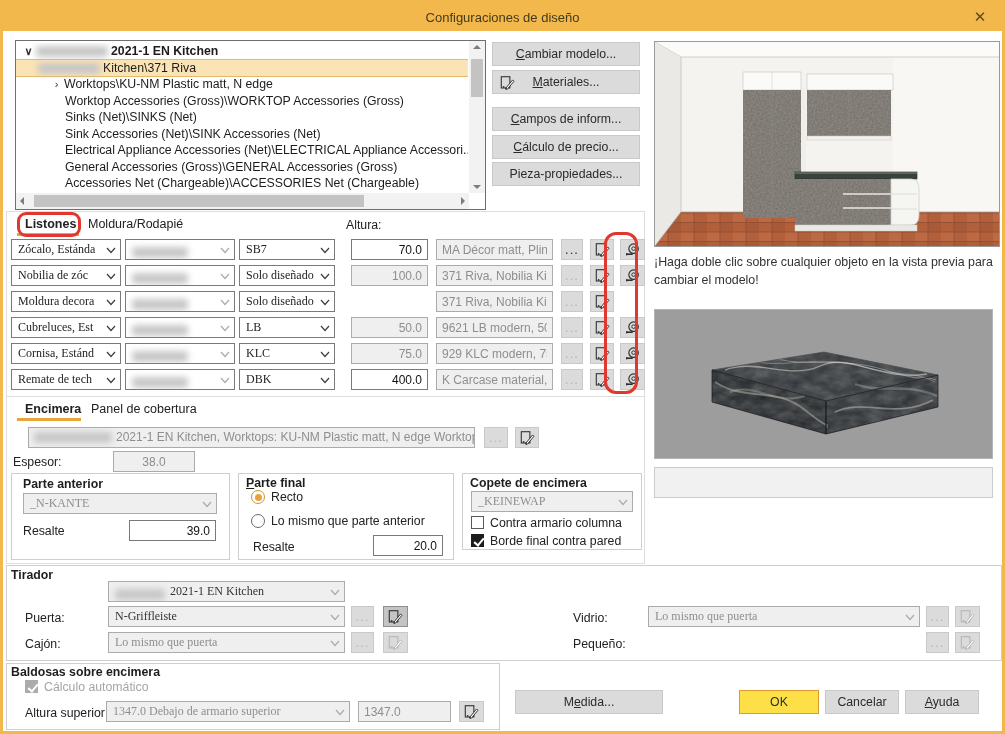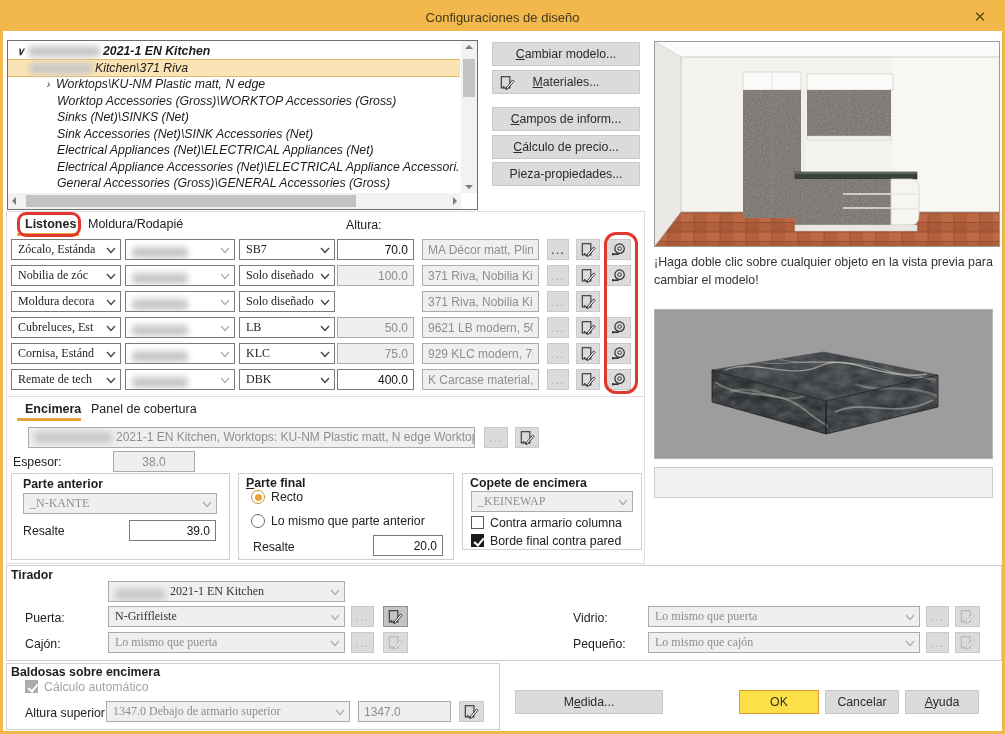--- a/index.html
+++ b/index.html
@@ -46,22 +46,22 @@
            border-radius:50%; background:#fff; vertical-align:-3px; margin-right:6px; cursor:pointer; }
   .radio.sel { border-color:#c9962e; }
   .radio.sel::after { content:""; position:absolute; left:2.5px; top:2.5px; width:7px; height:7px;
            border-radius:50%; background:#E8A33D; }
   .lbl { position:absolute; font-size:12.3px; color:#222; }
   .lbl.dim { color:#a5a5a5; }
   .groupbox { position:absolute; border:1px solid #cfcfcf; background:transparent; }
   .gtitle { position:absolute; font-weight:bold; font-size:12.3px; color:#1e1e1e; }
 
   
-  .treepanel { position:absolute; left:4px; top:37px; width:471px; height:170px;
-               border:1px solid #6e6e6e; background:#fff; overflow:hidden;font-style:italic; }
+  .treepanel { position:absolute; left:12px; top:37px; width:471px; height:170px;
+               border:1px solid #6e6e6e; background:#fff; overflow:hidden; }
   .treelist { position:absolute; left:0; top:2px; right:17px; bottom:16px; overflow:hidden; }
   .titem { position:relative; height:16.5px; line-height:16px; white-space:nowrap;
            font-size:12.3px; color:#1c1c1c; cursor:pointer; }
   .titem.bold { font-weight:bold; }
   .titem.selected { background:#FAE3B4; outline:1px solid #E3B96B; }
   .titem .texp { display:inline-block; width:15px; font-size:11px; color:#333; text-align:center; }
   .titem .texp:empty { display:none; }
   .titem .tblur { width:62px; margin-right:3px; }
   .titem.bold .tblur { width:72px; }
   .titem.lvl0 { padding-left:5px; } .titem.lvl1 { padding-left:22px; }
@@ -87,21 +87,21 @@
   
   .sect1 { position:absolute; left:3px; top:208px; width:639px; height:186px; border:1px solid #dedede; }
   .sect2 { position:absolute; left:3px; top:393px; width:639px; height:168px; border:1px solid #dedede; }
   .tab { position:absolute; font-size:12.5px; color:#222; cursor:pointer; }
   .tab.active { font-weight:bold; }
   .tabline { position:absolute; height:3px; background:#E8A33D; }
   .rows { position:absolute; left:8px; top:236px; }
   .srow { display:flex; height:21px; margin-bottom:5px; align-items:stretch; }
   .srow .c1 { width:110px; } .srow .c2 { width:110px; margin-left:4px; }
   .srow .c3 { width:96px; margin-left:4px; }
-  .srow .num { width:77px; margin-left:2px; text-align:right; }
+  .srow .num { width:77px; margin-left:16px; text-align:right; }
   .srow .mat { width:117px; margin-left:8px; }
   .srow .morebtn { position:static; width:22px; margin-left:8px; line-height:17px; }
   .srow .ib { position:static; width:24px; margin-left:7px; }
   .srow .tapebtn { position:static; width:25px; margin-left:6px; }
   .num.editable { background:#fff; border-color:#7a7a7a; color:#111; }
 
   .annot { position:absolute; border:3px solid #E0382E; border-radius:9px; pointer-events:none; }
 
   
   .okbtn { background:#fde047; border-color:#dd9a30; }
@@ -136,23 +136,20 @@
         </div>
 
         <div class="titem lvl3">
           <span class="tlabel">Sinks (Net)\SINKS (Net)</span>
         </div>
 
         <div class="titem lvl3">
           <span class="tlabel">Sink Accessories (Net)\SINK Accessories (Net)</span>
         </div>
 
-        <div class="titem lvl3">
-          <span class="tlabel">Electrical Appliances (Net)\ELECTRICAL Appliances (Net)</span>
-        </div>
 
         <div class="titem lvl3">
           <span class="tlabel">Electrical Appliance Accessories (Net)\ELECTRICAL Appliance Accessori...</span>
         </div>
 
         <div class="titem lvl3">
           <span class="tlabel">General Accessories (Gross)\GENERAL Accessories (Gross)</span>
         </div>
 
         <div class="titem lvl3">
@@ -630,26 +627,20 @@
   <button class="iconbtn dim" style="left:952px;top:603px;width:25px;height:21px">
     <svg width="15" height="15" viewBox="0 0 14 14">
         <rect x="1.2" y="1.6" width="8" height="10.5" fill="none" stroke="currentColor" stroke-width="1"></rect>
         <path d="M5.2 12.6 L11.8 4.6 L13 5.9 L6.6 13.6 Z" fill="#fff" stroke="currentColor" stroke-width="0.9"></path>
         <circle cx="3.4" cy="11" r="0.8" fill="currentColor"></circle>
         <circle cx="5.6" cy="12.8" r="0.8" fill="currentColor"></circle>
       </svg>
   </button>
 
   <span class="lbl" style="left:570px;top:634px">Pequeño:</span>
-  <div class="dd gray" style="position:absolute;left:645px;top:629px;width:272px">
-    <span>Lo mismo que cajón</span>
-    <svg class="chev" width="10" height="7" viewBox="0 0 10 7">
-        <path d="M1 1 L5 5.5 L9 1" fill="none" stroke="currentColor" stroke-width="1.2"></path>
-      </svg>
-  </div>
   <button class="more" style="left:923px;top:629px;width:23px;height:21px">...</button>
   <button class="iconbtn dim" style="left:952px;top:629px;width:25px;height:21px">
     <svg width="15" height="15" viewBox="0 0 14 14">
         <rect x="1.2" y="1.6" width="8" height="10.5" fill="none" stroke="currentColor" stroke-width="1"></rect>
         <path d="M5.2 12.6 L11.8 4.6 L13 5.9 L6.6 13.6 Z" fill="#fff" stroke="currentColor" stroke-width="0.9"></path>
         <circle cx="3.4" cy="11" r="0.8" fill="currentColor"></circle>
         <circle cx="5.6" cy="12.8" r="0.8" fill="currentColor"></circle>
       </svg>
   </button>
 

